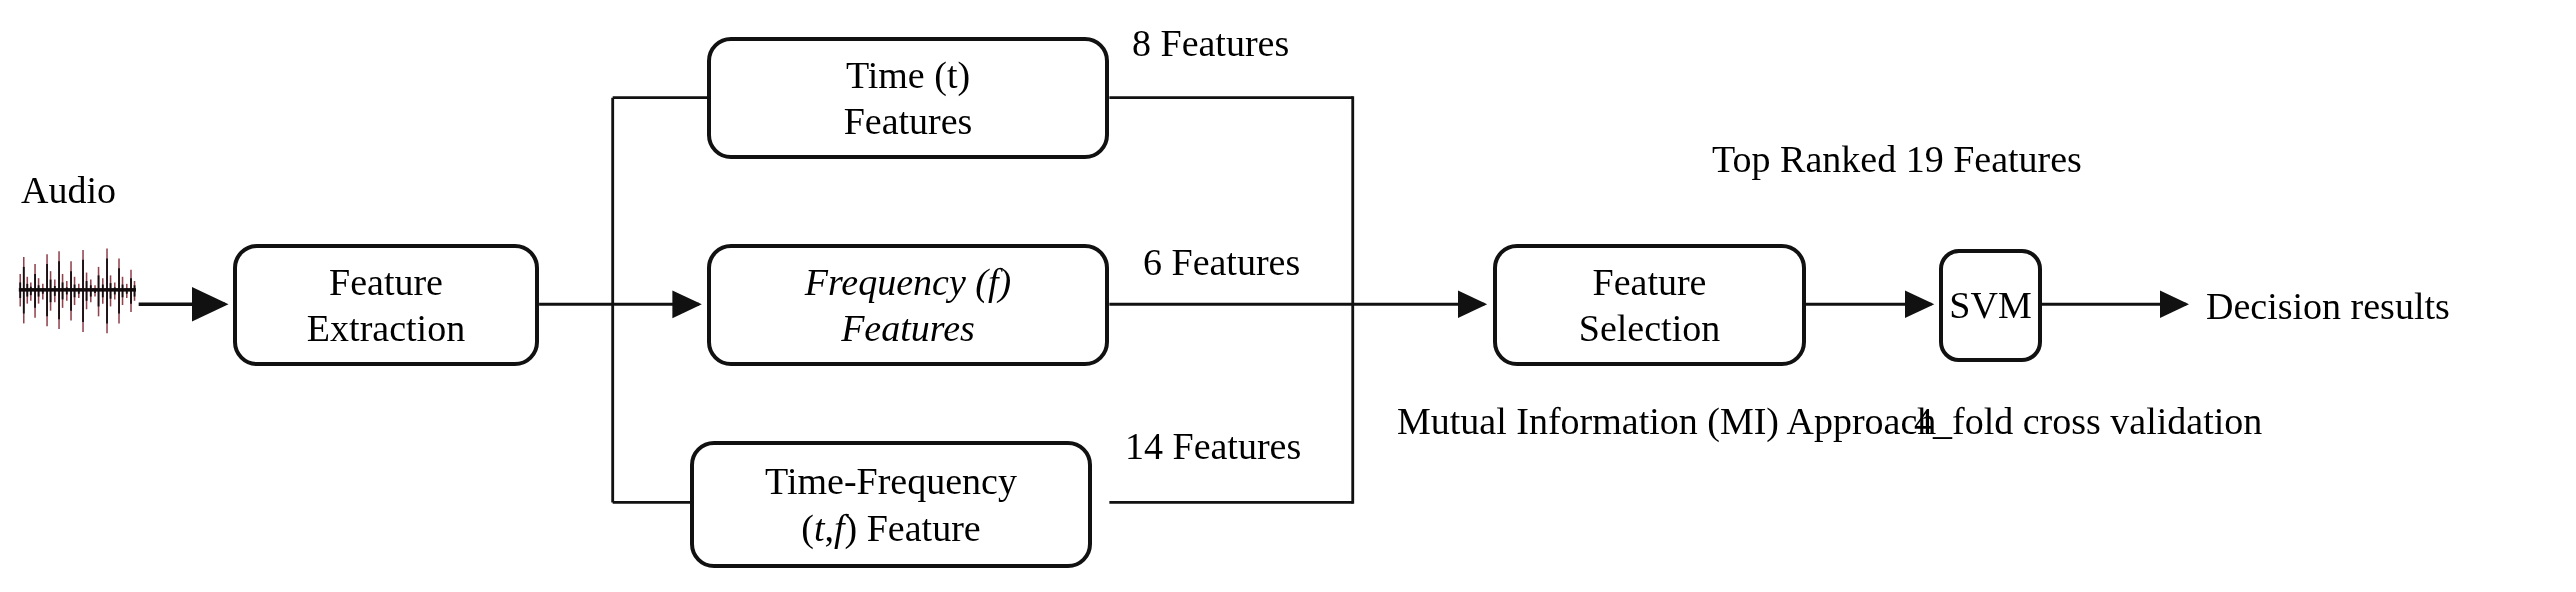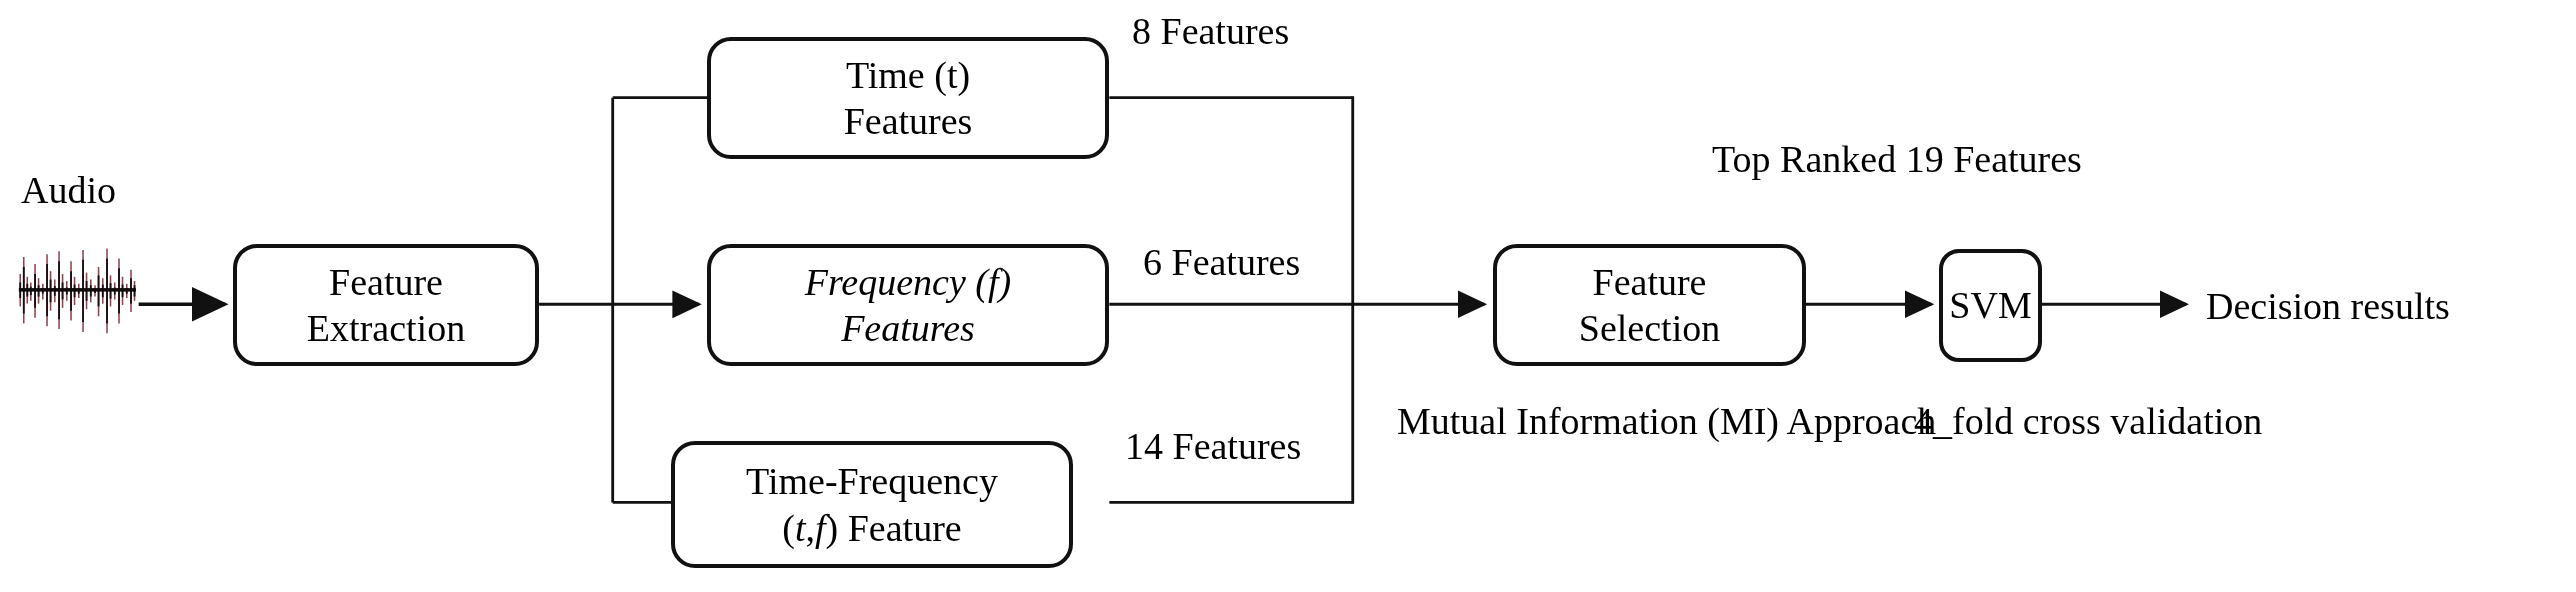--- a/index.html
+++ b/index.html
@@ -151,35 +151,35 @@
   <div class="node" style="left:707px; top:37px; width:402px; height:122px;">
     <span class="ln">Time (t)</span>
     <span class="ln">Features</span>
   </div>
 
   <div class="node" style="left:707px; top:244px; width:402px; height:122px;font-style:italic;">
     <span class="ln">Frequency (f)</span>
     <span class="ln">Features</span>
   </div>
 
-  <div class="node" style="left:671px; top:441px; width:402px; height:127px;">
+  <div class="node" style="left:690px; top:441px; width:402px; height:127px;">
     <span class="ln">Time-Frequency</span>
     <span class="ln"><span>(</span><i>t</i><span>,</span><i>f</i><span>) Feature</span></span>
   </div>
 
   <div class="node" style="left:1493px; top:244px; width:313px; height:122px;">
     <span class="ln">Feature</span>
     <span class="ln">Selection</span>
   </div>
 
   <div class="node" style="left:1939px; top:249px; width:103px; height:113px; border-radius:20px;">
     <span class="ln">SVM</span>
   </div>
 
-  <div class="plain left" style="left:1132px; top:8px;">8 Features</div>
+  <div class="plain left" style="left:1132px; top:20px;">8 Features</div>
 
   <div class="plain left" style="left:1132px; top:239px;margin-left:11px;">6 Features</div>
 
   <div class="plain left" style="left:1125px; top:423px;">14 Features</div>
 
   <div class="plain" style="left:1712px; top:136px; width:333px;">
     <span class="ln">Top Ranked</span>
     <span class="ln">19 Features</span>
   </div>
 

